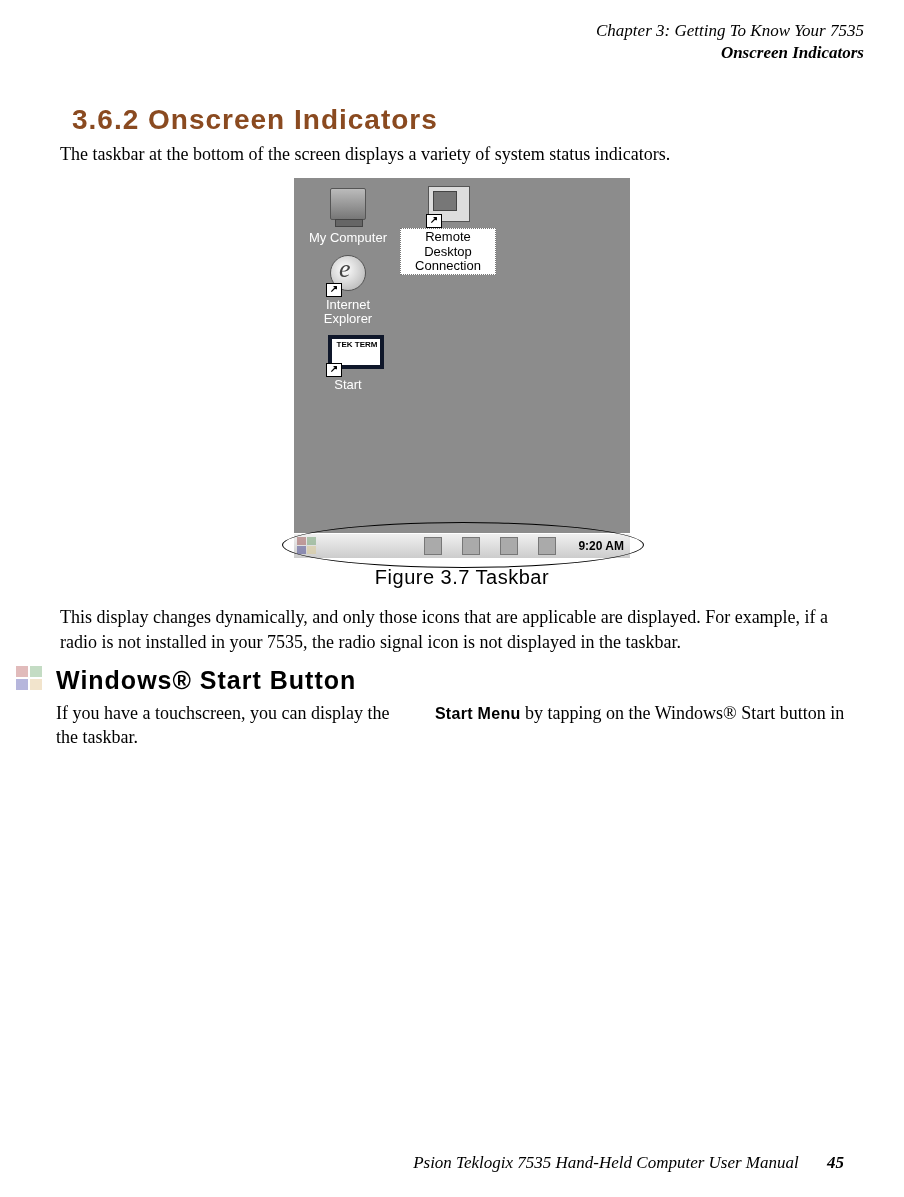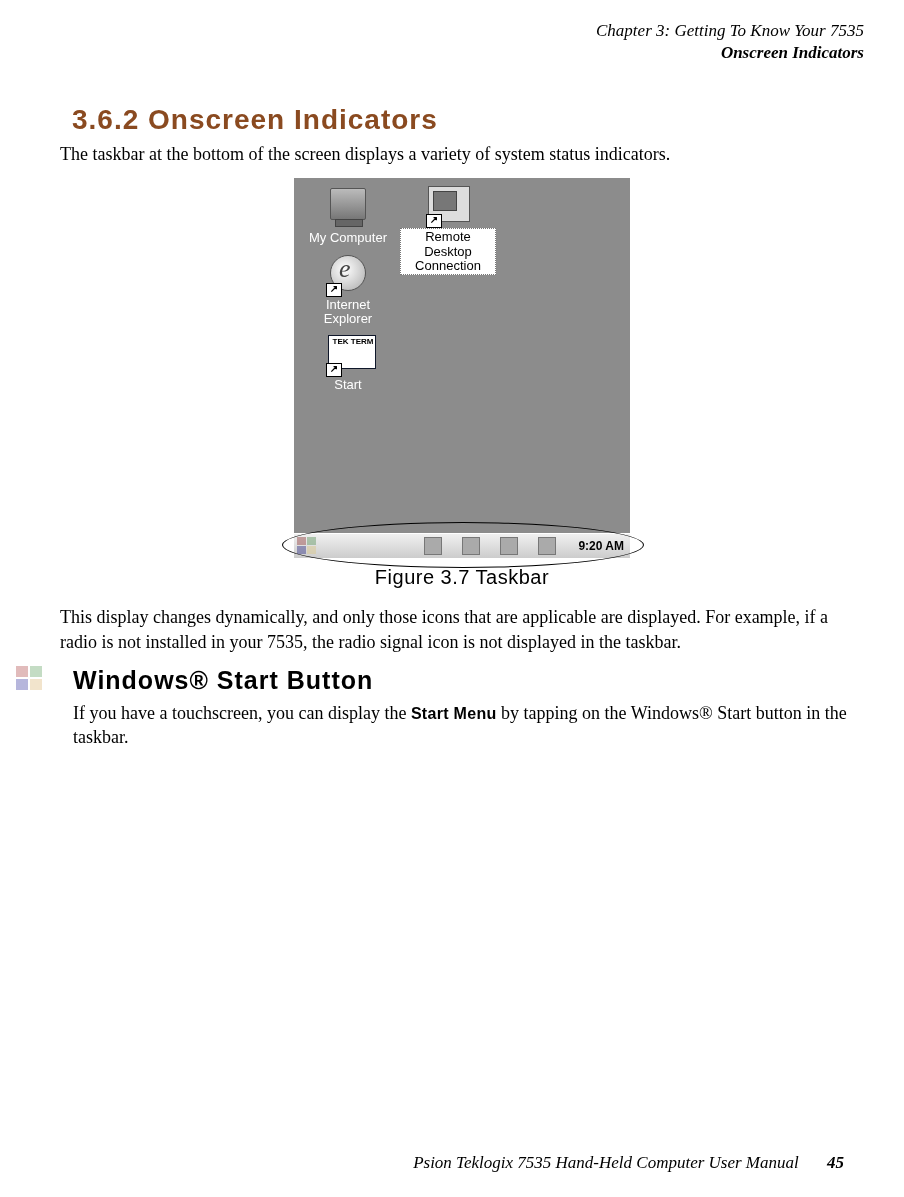--- a/index.html
+++ b/index.html
@@ -125,21 +125,21 @@
     border:1px solid #666;
     border-radius: 4px 4px 6px 6px;
   }
   .g-ie {
     width:34px;height:34px;margin:4px auto 0 auto;border-radius:50%;
     background: radial-gradient(circle at 40% 40%, #fff, #aaa);
     border:1px solid #555;position:relative;
   }
   .g-ie::after{content:"e";font-family:Georgia;font-style:italic;font-size:26px;position:absolute;left:8px;top:-2px;color:#444;}
   .g-tt {
-    width:48px;height:34px;margin:2px auto 0 auto;background:#fff;border:1px solid #0f172a;
+    width:56px;height:34px;margin:2px auto 0 auto;background:#fff;border:4px solid #0f172a;
     font-family: Arial; font-size:8px; font-weight:bold; line-height:1;
     padding:2px 0 0 2px; box-sizing:border-box;
   }
   .g-rdp {
     width:40px;height:34px;margin:2px auto 0 auto;background:#ddd;border:1px solid #555;
     position:relative;
   }
   .g-rdp::after{content:"";position:absolute;top:4px;left:4px;width:22px;height:18px;background:#777;border:1px solid #444;}
   .taskbar {
     position: absolute;
@@ -192,21 +192,21 @@
     font-family: "Arial Narrow", Arial, sans-serif;
     font-stretch: condensed;
     font-size: 20px;
     letter-spacing: 0.5px;
     text-align: center;
     margin: 8px 0 16px 0;
   }
   .sub-heading-row {
     display:flex;
     align-items:flex-start;
-    gap:27px;
+    gap:10px;
     margin-top:8px;
   }
   .sub-heading-icon {
     width:30px;height:26px;
     margin-left:-44px;
     flex-shrink:0;
     background:
       linear-gradient(#f77,#f77) 0 0/12px 11px no-repeat,
       linear-gradient(#7c7,#7c7) 14px 0/12px 11px no-repeat,
       linear-gradient(#77f,#77f) 0 13px/12px 11px no-repeat,
@@ -226,21 +226,21 @@
     bottom: 24px;
     right: 60px;
     font-style: italic;
     font-size: 17px;
   }
   .footer .pagenum {
     font-weight: bold;
     font-style: italic;
     margin-left: 24px;
   }
-  .inline-bold { font-family: Arial, sans-serif; font-stretch: condensed; font-weight:bold; font-size:16px; letter-spacing:0.3px;}
+  .inline-bold { font-family: Arial, sans-serif; font-stretch: condensed; font-weight:bold; font-size:16px; letter-spacing:0.3px;margin-left:41px;}
 </style>
 </head>
 <body>
 
 <div class="page">
 
   <div class="header">
     <div class="header-line1">Chapter  3:  Getting To Know Your 7535</div>
     <div class="header-line2">Onscreen Indicators</div>
   </div>

